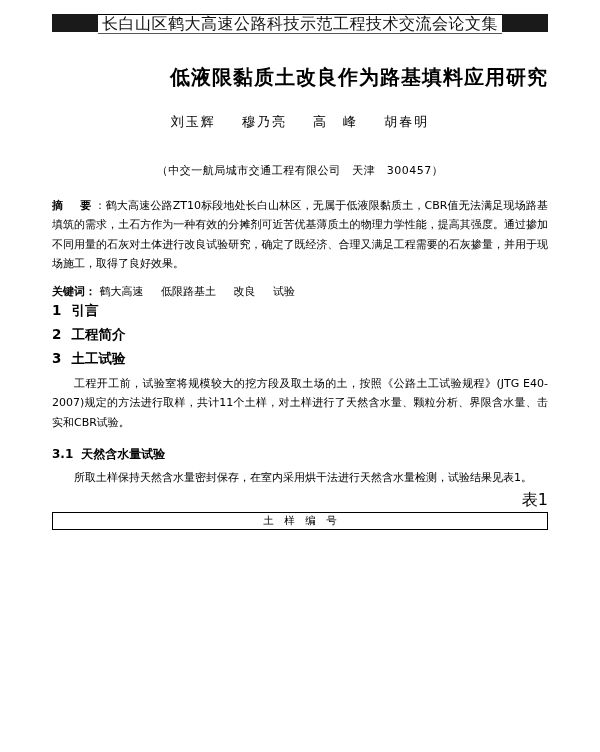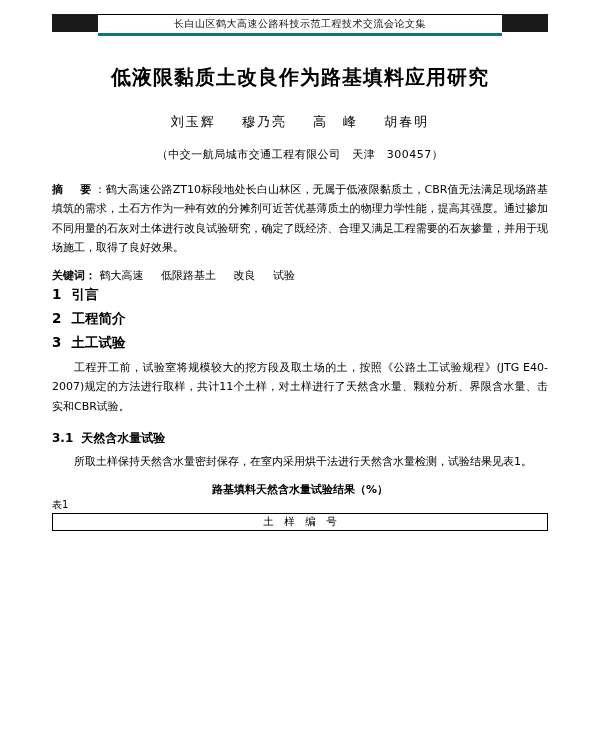--- a/index.html
+++ b/index.html
@@ -45,47 +45,47 @@
     background: #1a1a1a;
   }
   .band-title {
     position: absolute;
     left: 46px;
     right: 46px;
     top: 0;
     height: 18px;
     line-height: 18px;
     text-align: center;
-    font-size: 10px;
+    font-size: 16px;
     letter-spacing: 0.5px;
     color: #111;
-    border-bottom: 3px solid #0f766e;
+    border-bottom: 1px solid #0f766e;
     border-top: 1px solid #000;
     background: #fff;
   }
   
   .doc-title {
-    text-align: center;
+    text-align: right;
     font-size: 20px;
     font-weight: bold;
     letter-spacing: 1px;
     margin-top: 30px;
     font-family: "DejaVu Serif", "Liberation Serif", serif;
   }
   .authors {
     text-align: center;
     font-size: 13px;
     margin-top: 22px;
     letter-spacing: 2px;
   }
   .authors span { margin: 0 10px; }
   .affiliation {
     text-align: center;
     font-size: 11px;
-    margin-top: 16px;
+    margin-top: 32px;
     letter-spacing: 0.5px;
   }
   
   .abstract {
     margin-top: 18px;
     font-size: 11px;
     line-height: 1.75;
     text-align: justify;
   }
   .abstract .lbl {
@@ -123,21 +123,22 @@
   }
   
   .tbl-caption {
     text-align: center;
     font-size: 11px;
     font-weight: bold;
     margin-top: 10px;
     margin-bottom: 1px;
   }
   .tbl-num {
-    font-size: 10px;
+    text-align: right;
+    font-size: 16px;
     margin-bottom: 1px;
   }
   table.data {
     width: 100%;
     border-collapse: collapse;
     font-size: 10.5px;
     table-layout: fixed;
   }
   table.data td {
     border: 1px solid #000;
@@ -194,21 +195,20 @@
   <div class="sec-h">
     <span class="num">3</span><span>土工试验</span>
   </div>
   <p class="body">工程开工前，试验室将规模较大的挖方段及取土场的土，按照《公路土工试验规程》(JTG E40-2007)规定的方法进行取样，共计11个土样，对土样进行了天然含水量、颗粒分析、界限含水量、击实和CBR试验。</p>
 
   <div class="subsec-h">
     <span class="num">3.1</span><span>天然含水量试验</span>
   </div>
   <p class="body">所取土样保持天然含水量密封保存，在室内采用烘干法进行天然含水量检测，试验结果见表1。</p>
 
-  <div class="tbl-caption">路基填料天然含水量试验结果（%）</div>
   <div class="tbl-num">表1</div>
 
   <table class="data">
     <tbody>
       <tr>
         <td class="grouphead" colspan="11">土　样　编　号</td>
       </tr>
 
     </tbody>
   </table>

